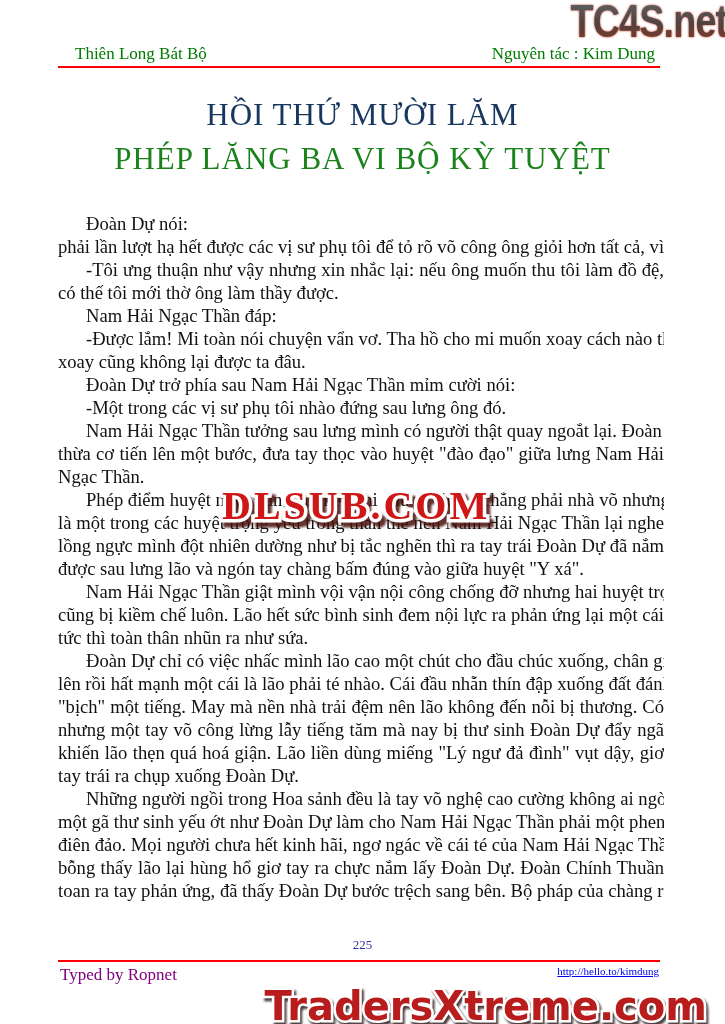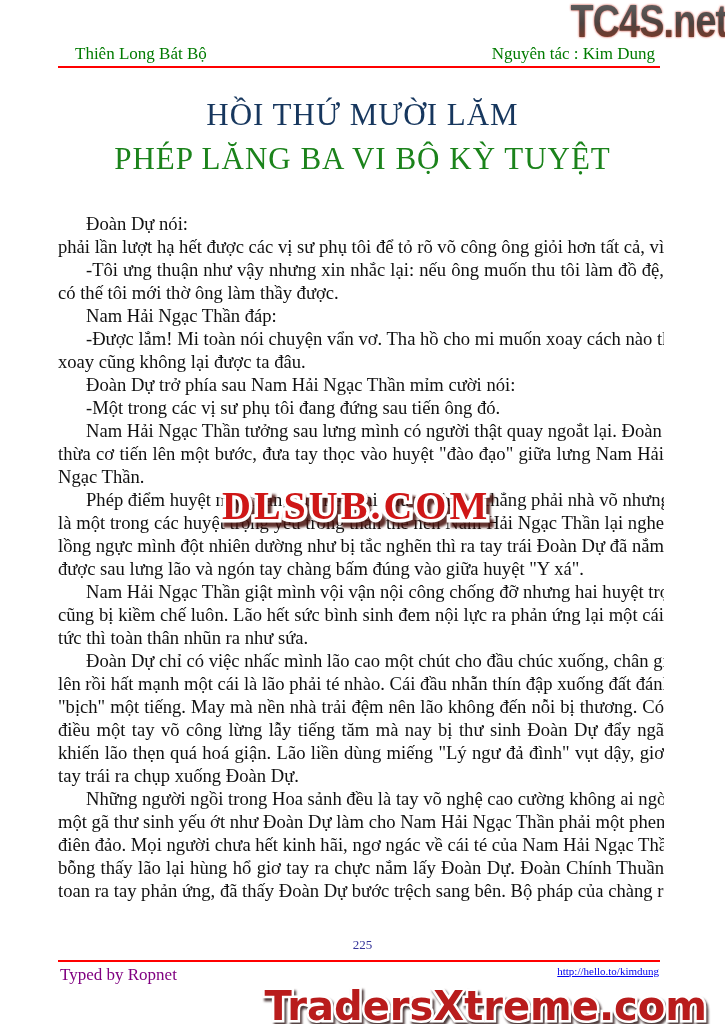--- a/index.html
+++ b/index.html
@@ -113,35 +113,35 @@
 
   <div class="body-text">
       <div class="line first last">Đoàn Dự nói:</div>
       <div class="line">phải lần lượt hạ hết được các vị sư phụ tôi để tỏ rõ võ công ông giỏi hơn tất cả, vì</div>
       <div class="line first">-Tôi ưng thuận như vậy nhưng xin nhắc lại: nếu ông muốn thu tôi làm đồ đệ,</div>
       <div class="line last">có thế tôi mới thờ ông làm thầy được.</div>
       <div class="line first last">Nam Hải Ngạc Thần đáp:</div>
       <div class="line first">-Được lắm! Mi toàn nói chuyện vẩn vơ. Tha hồ cho mi muốn xoay cách nào thì</div>
       <div class="line last">xoay cũng không lại được ta đâu.</div>
       <div class="line first last">Đoàn Dự trở phía sau Nam Hải Ngạc Thần mỉm cười nói:</div>
-      <div class="line first last">-Một trong các vị sư phụ tôi đang đứng sau tiến ông đó.</div>
+      <div class="line first last">-Một trong các vị sư phụ tôi nhào đứng sau lưng ông đó.</div>
       <div class="line first">Nam Hải Ngạc Thần tưởng sau lưng mình có người thật quay ngoắt lại. Đoàn Dự</div>
       <div class="line">thừa cơ tiến lên một bước, đưa tay thọc vào huyệt "đào đạo" giữa lưng Nam Hải</div>
       <div class="line last">Ngạc Thần.</div>
       <div class="line first">Phép điểm huyệt này chàng có hiểu chi đâu vì chàng chẳng phải nhà võ nhưng "đào đạo"</div>
       <div class="line">là một trong các huyệt trọng yếu trong thân thể nên Nam Hải Ngạc Thần lại nghe</div>
       <div class="line">lồng ngực mình đột nhiên dường như bị tắc nghẽn thì ra tay trái Đoàn Dự đã nắm</div>
       <div class="line last">được sau lưng lão và ngón tay chàng bấm đúng vào giữa huyệt "Y xá".</div>
       <div class="line first">Nam Hải Ngạc Thần giật mình vội vận nội công chống đỡ nhưng hai huyệt trọng</div>
       <div class="line">cũng bị kiềm chế luôn. Lão hết sức bình sinh đem nội lực ra phản ứng lại một cái</div>
       <div class="line last">tức thì toàn thân nhũn ra như sứa.</div>
       <div class="line first">Đoàn Dự chỉ có việc nhấc mình lão cao một chút cho đầu chúc xuống, chân giơ</div>
       <div class="line">lên rồi hất mạnh một cái là lão phải té nhào. Cái đầu nhẵn thín đập xuống đất đánh</div>
       <div class="line">"bịch" một tiếng. May mà nền nhà trải đệm nên lão không đến nỗi bị thương. Có</div>
-      <div class="line">điều một tay võ công lừng lẫy tiếng tăm mà nay bị thư sinh Đoàn Dự đẩy ngã</div>
+      <div class="line">nhưng một tay võ công lừng lẫy tiếng tăm mà nay bị thư sinh Đoàn Dự đẩy ngã</div>
       <div class="line">khiến lão thẹn quá hoá giận. Lão liền dùng miếng "Lý ngư đả đình" vụt dậy, giơ</div>
       <div class="line last">tay trái ra chụp xuống Đoàn Dự.</div>
       <div class="line first">Những người ngồi trong Hoa sảnh đều là tay võ nghệ cao cường không ai ngờ</div>
       <div class="line">một gã thư sinh yếu ớt như Đoàn Dự làm cho Nam Hải Ngạc Thần phải một phen</div>
       <div class="line">điên đảo. Mọi người chưa hết kinh hãi, ngơ ngác về cái té của Nam Hải Ngạc Thần</div>
       <div class="line">bỗng thấy lão lại hùng hổ giơ tay ra chực nắm lấy Đoàn Dự. Đoàn Chính Thuần</div>
       <div class="line last">toan ra tay phản ứng, đã thấy Đoàn Dự bước trệch sang bên. Bộ pháp của chàng rất</div>
     </div>
 
   <div class="watermark">DLSUB.COM</div>

